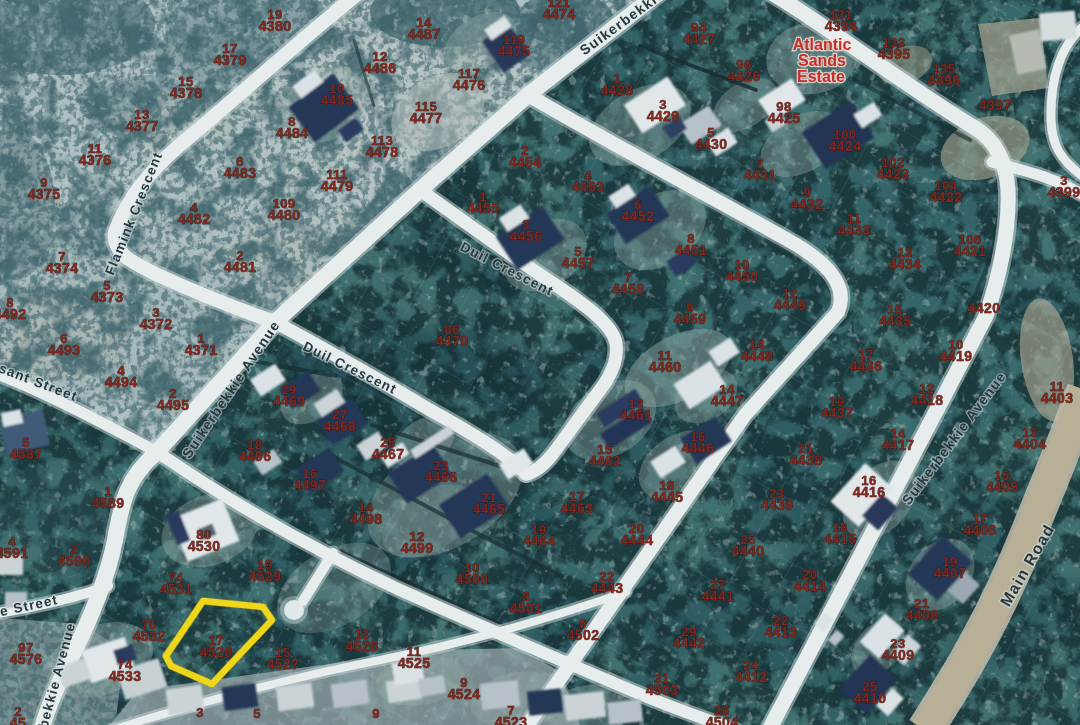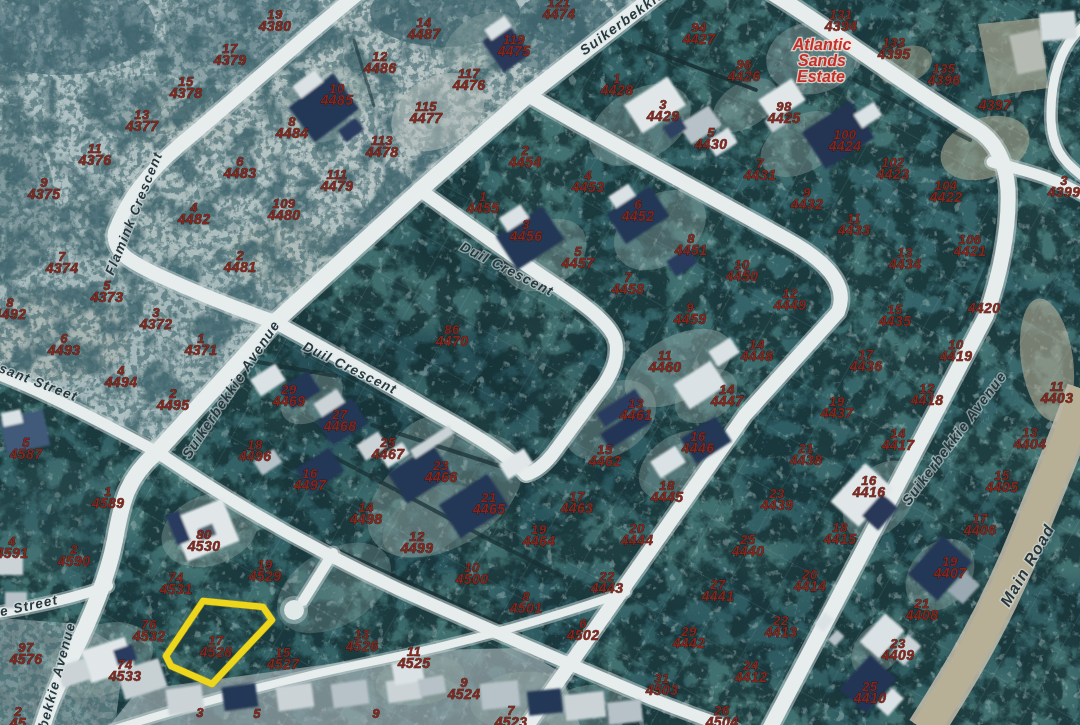--- a/index.html
+++ b/index.html
@@ -1,15 +1,15 @@
 <!DOCTYPE html>
 <html><head><meta charset="utf-8">
 <style>
 html,body{margin:0;padding:0;background:#222;}
-#wrap{width:1080px;height:725px;overflow:hidden;position:relative;font-style:italic;}
+#wrap{width:1080px;height:725px;overflow:hidden;position:relative;}
 svg{display:block;filter:blur(0.65px) saturate(0.95);}
 </style></head>
 <body>
 <div id="wrap">
 <svg width="1080" height="725" viewBox="0 0 1080 725" font-family="Liberation Sans, sans-serif">
       <defs>
 <filter id="nD" x="-2%" y="-2%" width="104%" height="104%" color-interpolation-filters="sRGB">
  <feTurbulence type="fractalNoise" baseFrequency="0.048" numOctaves="4" seed="11"></feTurbulence>
  <feColorMatrix type="matrix" values="0 0 0 0 0.04  0 0 0 0 0.14  0 0 0 0 0.16  3 3 3 0 -3.9"></feColorMatrix>
 </filter>

